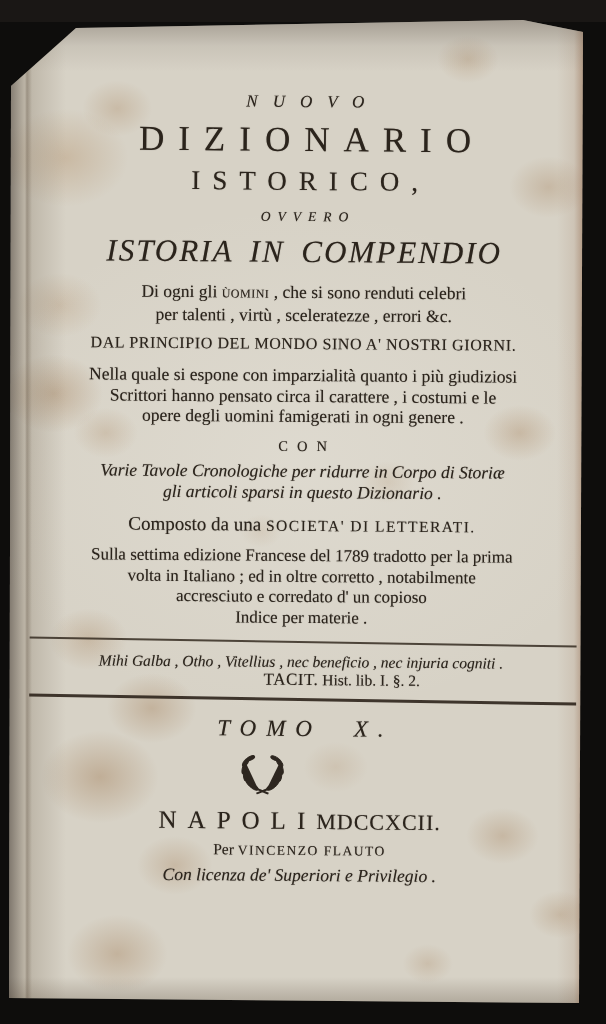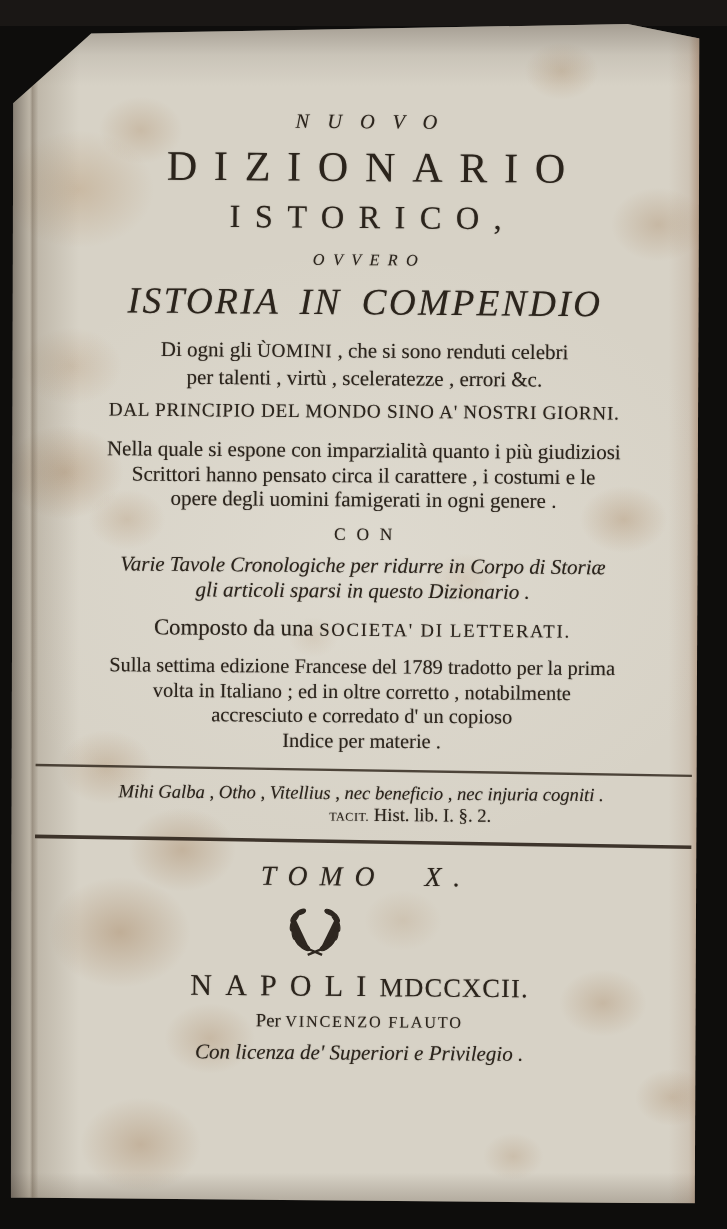--- a/index.html
+++ b/index.html
@@ -77,41 +77,41 @@
     text-shadow: 0 0 1px rgba(43,36,28,0.45);
     line-height: 1.2;
   }
   .it { font-style: italic; }
   .t-nuovo    { font-size: 17px;  letter-spacing: 15px; margin-right: -15px; margin-top: 8px; }
   .t-main     { font-size: 35px;  letter-spacing: 14px; margin-right: -14px; margin-top: 7px; font-weight: 500;}
   .t-sub      { font-size: 27px;  letter-spacing: 12px; margin-right: -12px; margin-top: 4px; }
   .t-ovvero   { font-size: 13.5px; letter-spacing: 7px; margin-right: -7px;  margin-top: 11px; }
   .t-alt      { font-size: 31px;  letter-spacing: 2px; word-spacing: 7px; margin-top: 8px; font-weight: 500;}
   .para       { font-size: 17.5px; line-height: 20.5px; margin-top: 12px; }
-  .caps-sm    { font-size: 16px; letter-spacing: 0.5px; }
+  .caps-sm    { font-size: 12px; letter-spacing: 0.5px; }
   .t-range    { font-size: 16px; letter-spacing: 0.6px; margin-top: 9px; }
   .t-con      { font-size: 14.5px; letter-spacing: 9px; margin-right: -9px; margin-top: 11px; }
   .t-tables   { font-size: 17.5px; line-height: 21px; margin-top: 6px; }
   .t-author   { font-size: 19px; margin-top: 11px; }
   .t-author .caps-sm { font-size: 15.5px; letter-spacing: 1.5px; }
   .t-edition  { font-size: 17px; line-height: 20.5px; margin-top: 9px; }
   .rule {
     height: 0;
     border-top: 2px solid rgba(52,42,32,0.85);
     margin: 13px -20px 0 -16px;
     transform: rotate(0.5deg);
   }
   .rule.thick {
     border-top-width: 3px;
     border-top-color: rgba(45,36,27,0.9);
     margin-top: 9px;
   }
   .t-quote    { font-size: 15.5px; line-height: 19px; margin-top: 9px; }
   .t-quote-src{ font-size: 15.5px; line-height: 18px; margin-left: 82px; }
-  .t-quote-src .caps-sm { font-size: 10px; letter-spacing: 0.5px; }
+  .t-quote-src .caps-sm { font-size: 17px; letter-spacing: 0.5px; }
   .t-volume   { font-size: 23px; letter-spacing: 10px; margin-right: -10px; word-spacing: 16px; margin-top: 14px; font-weight: 500; }
   .ornament   { margin-top: 10px; height: 42px; transform: translateX(-38px); }
   .t-cityyear { font-size: 25px; margin-top: 11px; font-weight: 500; }
   .t-cityyear .city { letter-spacing: 11px; }
   .t-cityyear .year { font-size: 22px; letter-spacing: 1px; margin-left: 0; }
   .t-printer  { font-size: 15.5px; margin-top: 5px; }
   .t-printer .caps-sm { font-size: 13.5px; letter-spacing: 1.5px; }
   .t-license  { font-size: 17.5px; margin-top: 6px; }
   svg .ink { fill: #2e2720; stroke: #2e2720; }
 </style>

